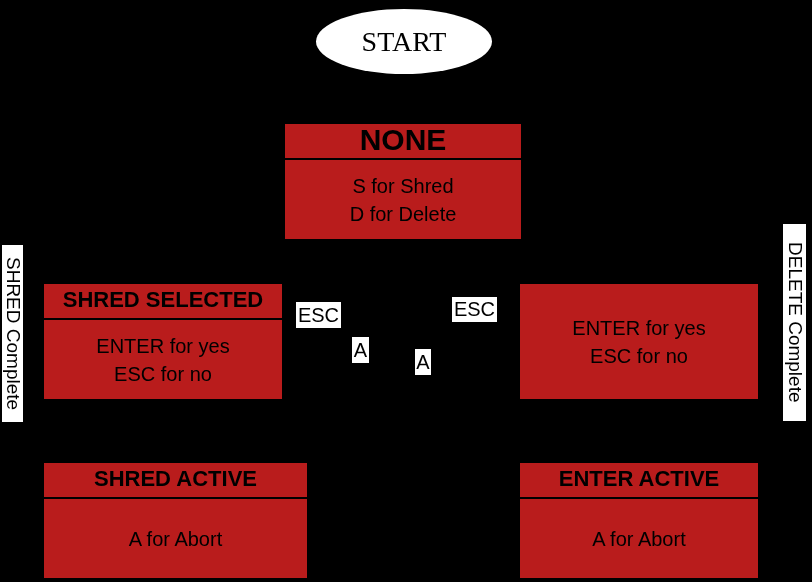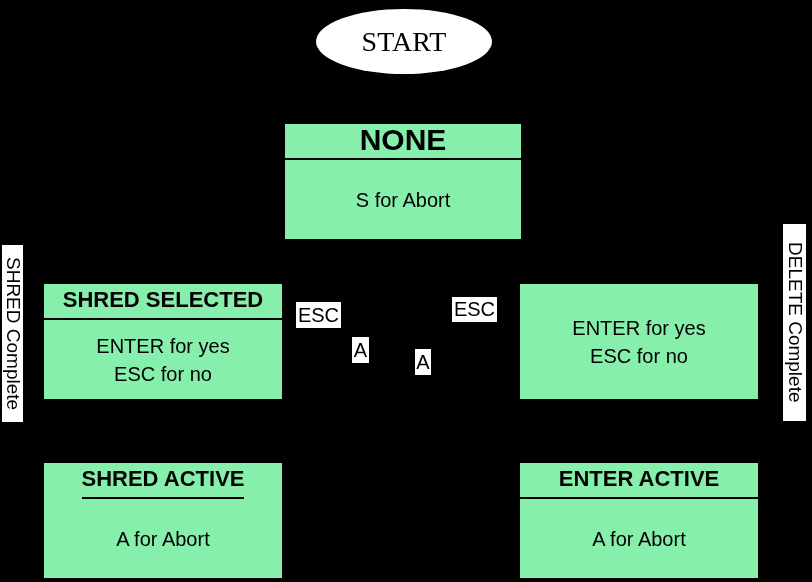--- a/index.html
+++ b/index.html
@@ -27,21 +27,21 @@
     display: flex;
     align-items: center;
     justify-content: center;
     font-size: 28px;
     font-family: Liberation Serif, serif;
   }
 
   
   .state {
     position: absolute;
-    background: #86efac;
+    background: #b91c1c;
     display: flex;
     flex-direction: column;
   }
   .state-title {
     height: 34px;
     line-height: 32px;
     text-align: center;
     font-weight: bold;
     font-size: 22px;
     border-bottom: 2px solid #000000;
@@ -54,21 +54,21 @@
     justify-content: center;
     text-align: center;
     font-size: 20px;
   }
   .state-body div { line-height: 28px; }
 
   .n-none          { left: 285px; top: 124px; width: 236px; height: 115px; }
   .n-none .state-title { font-size: 30px; }
   .n-shred-sel     { left: 44px;  top: 284px; width: 238px; height: 115px; }
   .n-delete-sel    { left: 520px; top: 284px; width: 238px; height: 115px; }
-  .n-shred-act     { left: 44px;  top: 463px; width: 238px; height: 115px; align-items: center; }
+  .n-shred-act     { left: 44px;  top: 463px; width: 263px; height: 115px; }
   .n-delete-act    { left: 520px; top: 463px; width: 238px; height: 115px; }
 
   
   .elabel {
     position: absolute;
     background: #ffffff;
     display: flex;
     align-items: center;
     justify-content: center;
     font-size: 20px;
@@ -93,21 +93,22 @@
 
 <div id="canvas">
 
   <div class="start-ellipse">
     <span>START</span>
   </div>
 
   <div class="state n-none">
     <div class="state-title">NONE</div>
     <div class="state-body">
-      <div>S for Abort</div>
+      <div>S for Shred</div>
+      <div>D for Delete</div>
     </div>
   </div>
 
   <div class="state n-shred-sel">
     <div class="state-title">SHRED SELECTED</div>
     <div class="state-body">
       <div>ENTER for yes</div>
       <div>ESC for no</div>
     </div>
   </div>

